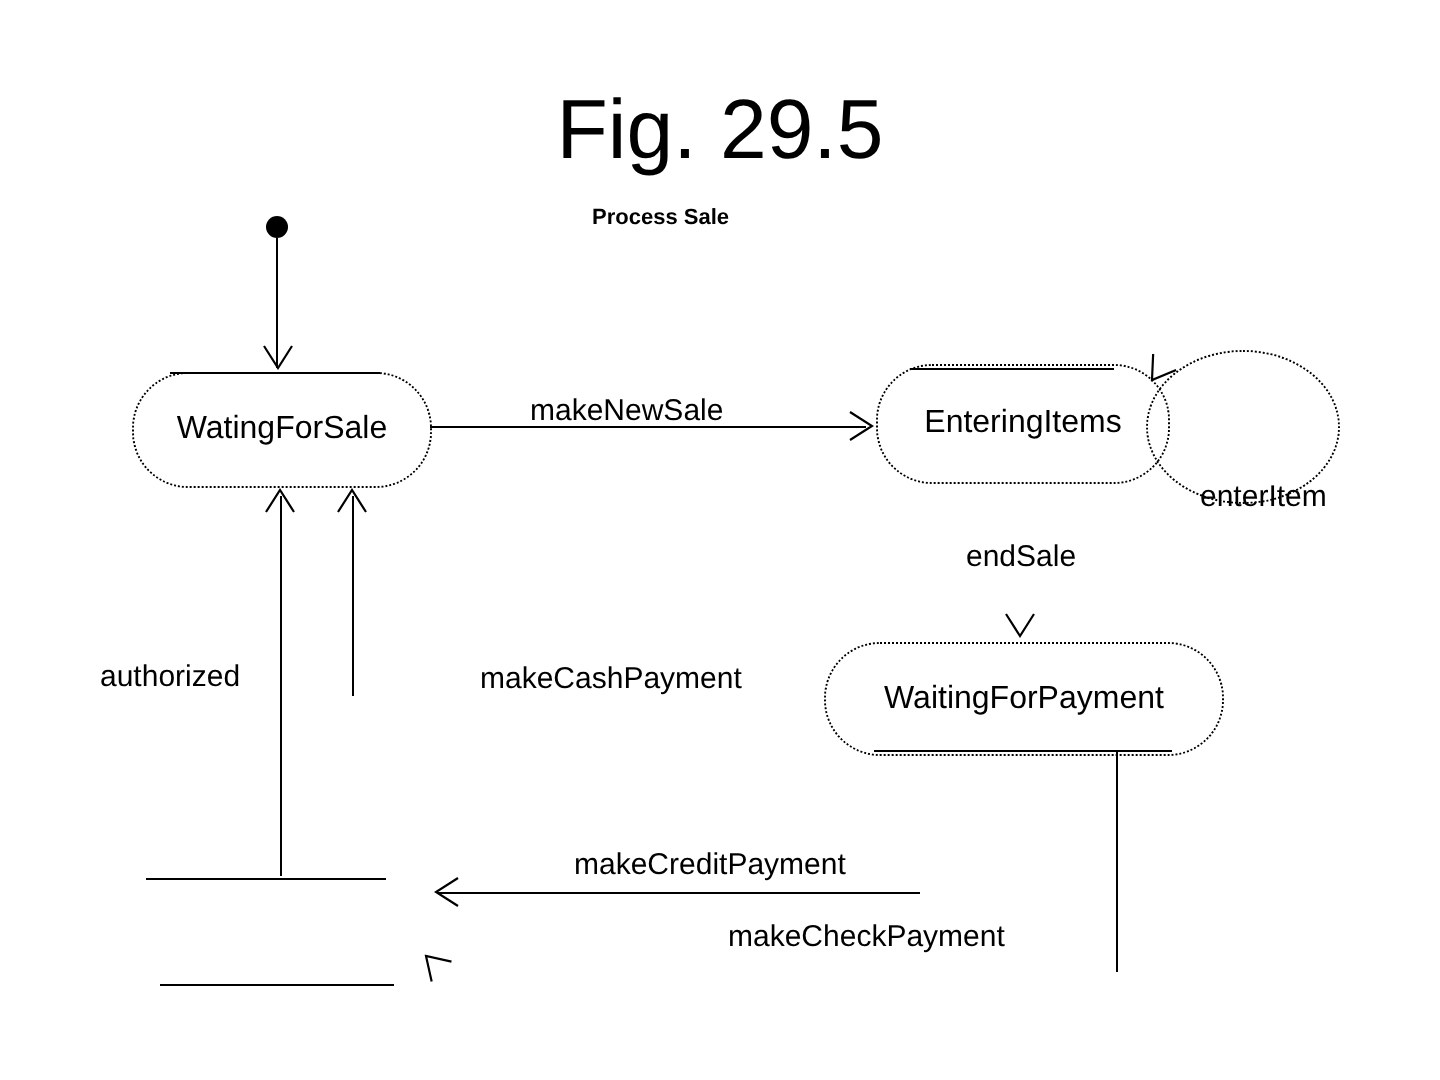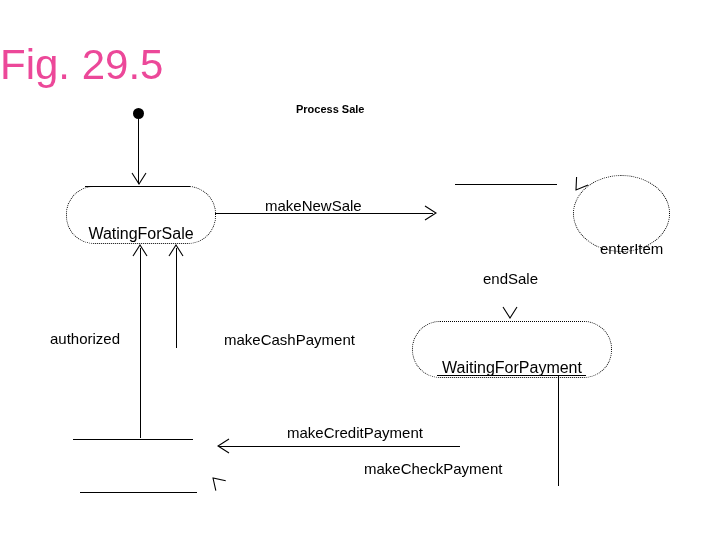--- a/index.html
+++ b/index.html
@@ -1,33 +1,33 @@
 <!DOCTYPE html>
 <html><head>
 <meta charset="utf-8">
 <style>
   html,body { margin:0; padding:0; background:#ffffff; }
   .slide {
     position:relative; width:720px; height:540px; background:#ffffff;
     font-family:"Liberation Sans", sans-serif; color:#000000; overflow:hidden;
   }
   .fig-title {
-    position:absolute; left:0; top:42px; width:720px; text-align:left;
-    font-size:42px; line-height:1.1; color:#ec4899;
+    position:absolute; left:0; top:42px; width:720px; text-align:center;
+    font-size:42px; line-height:1.1; color:#000000;
   }
   .diagram-title {
     position:absolute; left:296px; top:103px;
     font-size:11px; font-weight:bold; white-space:nowrap;
   }
   .state {
     position:absolute; border:1px dotted #000;
     display:flex; align-items:center; justify-content:center;
   }
   .state .state-label { font-size:16px; white-space:nowrap; }
-  .pill { border-radius:28px;align-items:flex-end; }
+  .pill { border-radius:28px; }
   .loop-ellipse { position:absolute; border:1px dotted #000; border-radius:50%; }
   .lbl { position:absolute; font-size:15px; white-space:nowrap; }
   .hline { position:absolute; height:1px; background:#000; }
   .vline { position:absolute; width:1px; background:#000; }
   .arrow { position:absolute; width:18px; height:13px; transform-origin:9px 12px; }
   .dot { position:absolute; width:11px; height:11px; border-radius:50%; background:#000; }
 </style>
 </head>
 <body>
 
@@ -40,20 +40,23 @@
   <div class="vline" style="left:138px; top:119px; height:65px;"></div>
   <svg class="arrow" style="left:130px; top:172px;" viewBox="0 0 18 13">
       <path d="M2,1 L9,12 L16,1" fill="none" stroke="#000" stroke-width="1.1"></path>
     </svg>
 
   <div class="state pill" style="left:66px; top:186px; width:148px; height:56px;">
     <span class="state-label">WatingForSale</span>
   </div>
   <div class="hline" style="left:85px; top:186px; width:105px;"></div>
 
+  <div class="state pill" style="left:438px; top:182px; width:145px; height:58px;">
+    <span class="state-label">EnteringItems</span>
+  </div>
   <div class="hline" style="left:455px; top:184px; width:102px;"></div>
 
   <div class="state pill" style="left:412px; top:321px; width:198px; height:55px;">
     <span class="state-label">WaitingForPayment</span>
   </div>
   <div class="hline" style="left:437px; top:375px; width:149px;"></div>
 
   <div class="hline" style="left:73px; top:439px; width:120px;"></div>
   <div class="hline" style="left:80px; top:492px; width:117px;"></div>
 
@@ -78,21 +81,21 @@
   <div class="vline" style="left:140px; top:248px; height:190px;"></div>
   <svg class="arrow" style="left:131px; top:233px; transform:rotate(180deg);" viewBox="0 0 18 13">
       <path d="M2,1 L9,12 L16,1" fill="none" stroke="#000" stroke-width="1.1"></path>
     </svg>
   <div class="lbl" style="left:50px; top:330px;">authorized</div>
 
   <div class="vline" style="left:176px; top:248px; height:100px;"></div>
   <svg class="arrow" style="left:167px; top:233px; transform:rotate(180deg);" viewBox="0 0 18 13">
       <path d="M2,1 L9,12 L16,1" fill="none" stroke="#000" stroke-width="1.1"></path>
     </svg>
-  <div class="lbl" style="left:224px; top:331px;">makeCashPayment</div>
+  <div class="lbl" style="left:240px; top:331px;">makeCashPayment</div>
 
   <div class="vline" style="left:558px; top:376px; height:110px;"></div>
 
   <div class="hline" style="left:219px; top:446px; width:241px;"></div>
   <svg class="arrow" style="left:209px; top:434px; transform:rotate(90deg);" viewBox="0 0 18 13">
       <path d="M2,1 L9,12 L16,1" fill="none" stroke="#000" stroke-width="1.1"></path>
     </svg>
   <div class="lbl" style="left:364px; top:460px;">makeCheckPayment</div>
 
   <div class="lbl" style="left:287px; top:424px;">makeCreditPayment</div>

